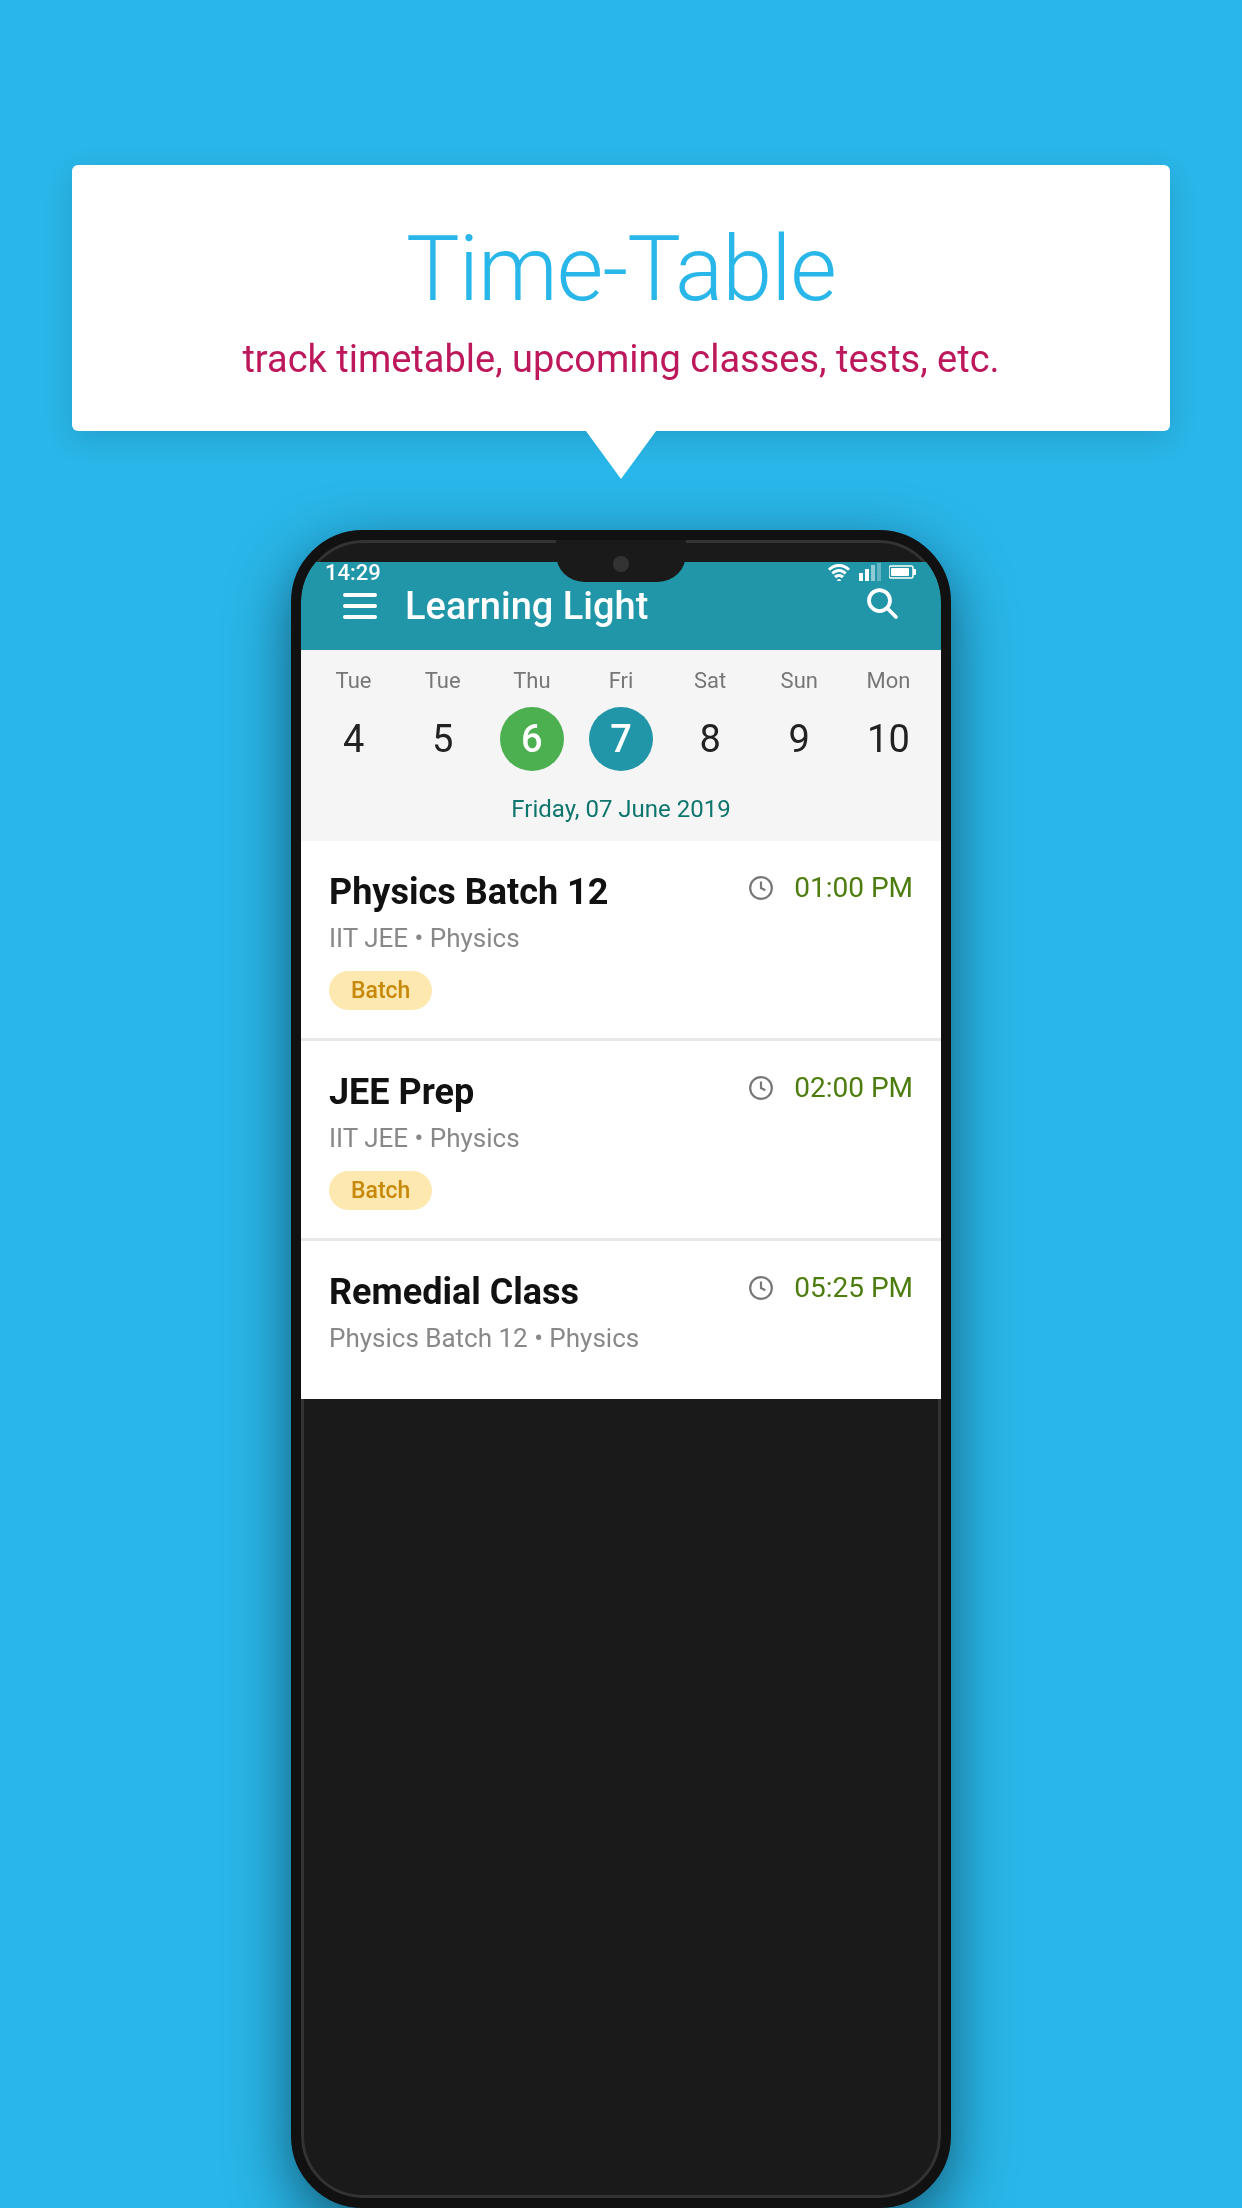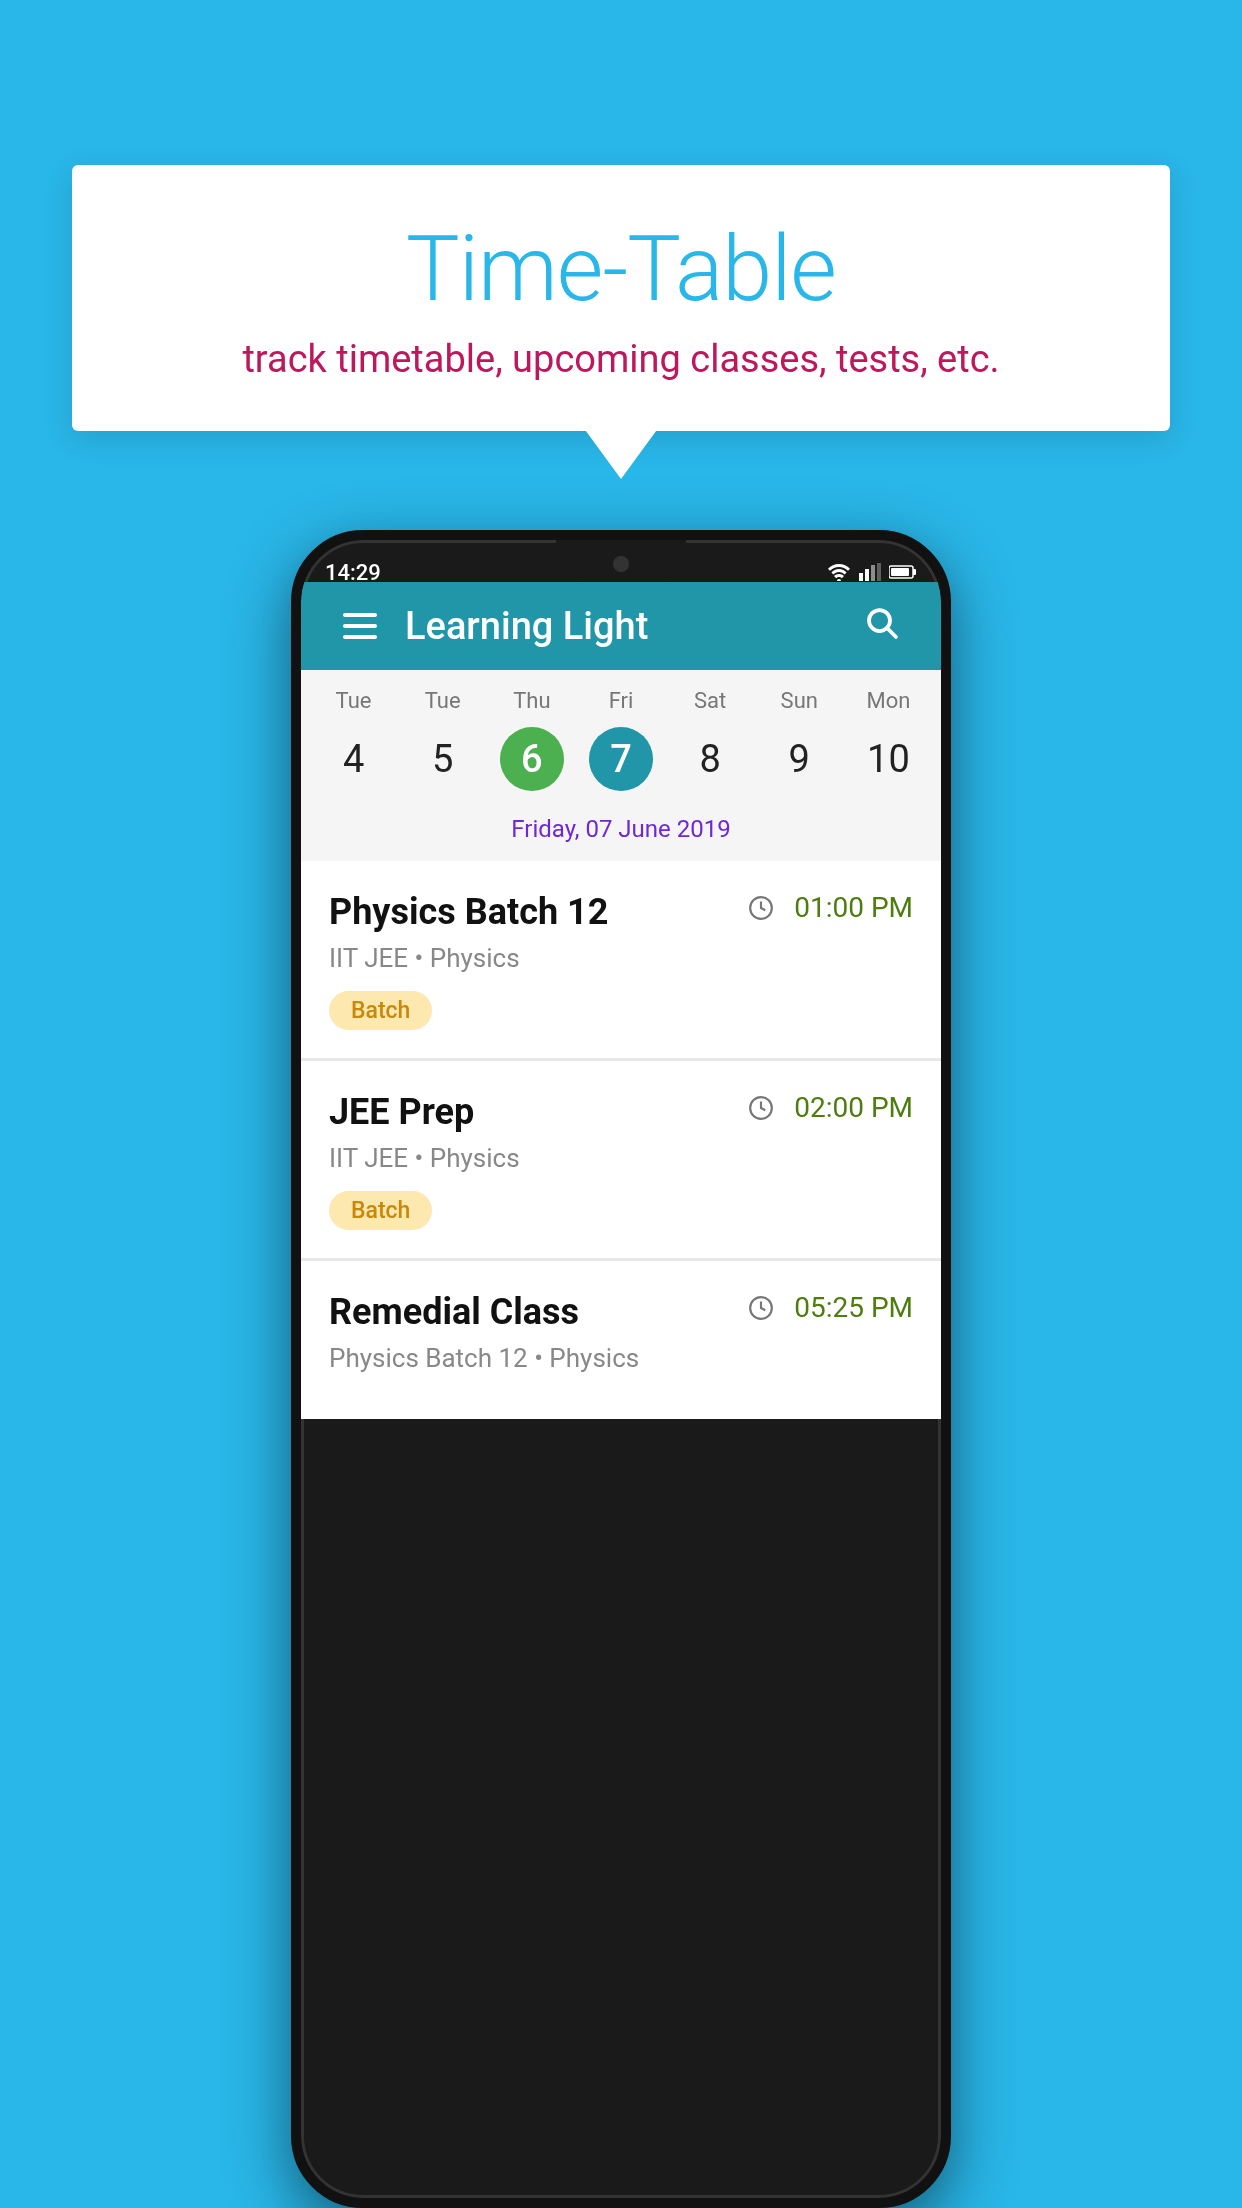--- a/index.html
+++ b/index.html
@@ -125,21 +125,21 @@
       margin-top: 6px;
     }
 
     
     .app-bar {
       background: #2196a8;
       height: 88px;
       display: flex;
       align-items: center;
       padding: 0 42px;
-      margin-top: 42px;
+      margin-top: 22px;
     }
 
     .hamburger-icon {
       display: flex;
       flex-direction: column;
       gap: 7px;
       margin-right: 28px;
     }
 
     .hamburger-line {
@@ -218,21 +218,21 @@
       border-radius: 50%;
       width: 64px;
       height: 64px;
       font-weight: 500;
       margin: 0 auto;
     }
 
     .selected-date {
       text-align: center;
       font-size: 24px;
-      color: #6d28d9;
+      color: #0f766e;
       padding: 6px 0 18px;
       background: #f5f5f5;
     }
 
     
     .schedule-list {
       background: #e8e8e8;
     }
 
     .schedule-item {

